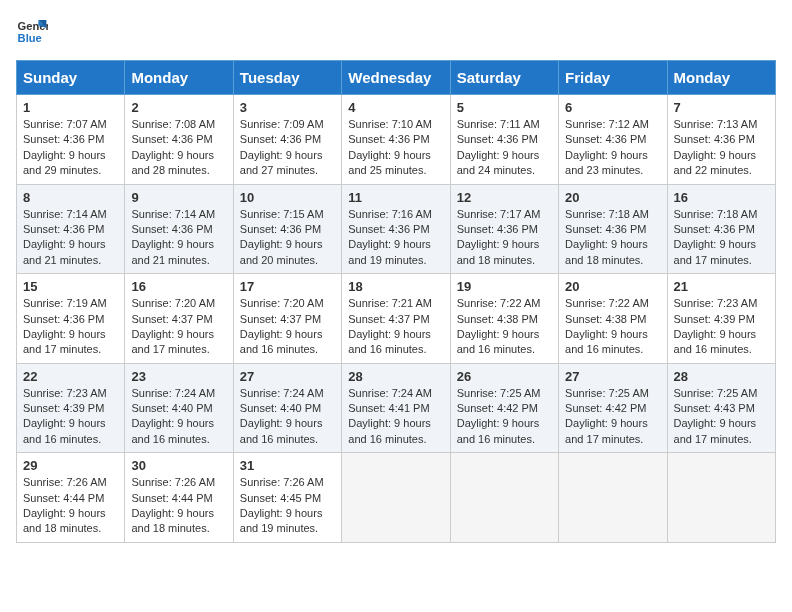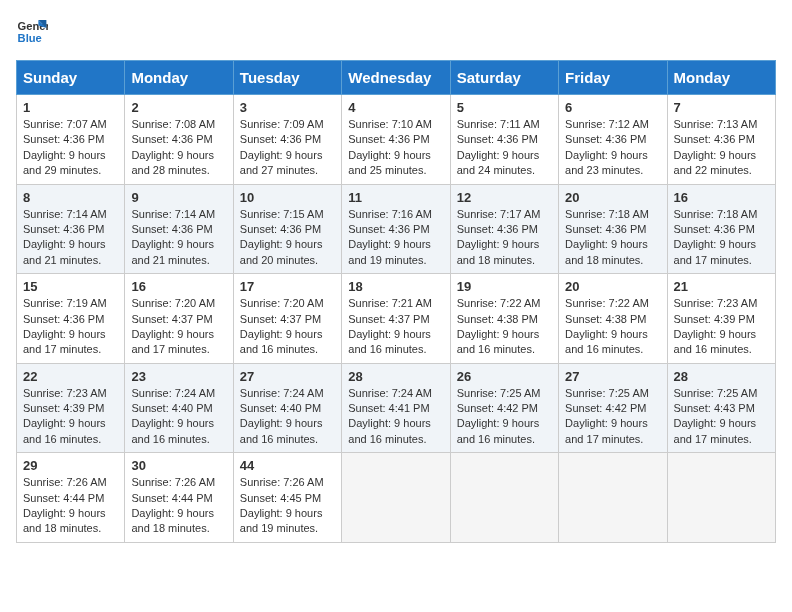--- a/index.html
+++ b/index.html
@@ -236,21 +236,21 @@
       <tr>
         <td>
           <span class="day-number">29</span>
           <div class="day-info">Sunrise: 7:26 AM<br>Sunset: 4:44 PM<br>Daylight: 9 hours and 18 minutes.</div>
         </td>
         <td>
           <span class="day-number">30</span>
           <div class="day-info">Sunrise: 7:26 AM<br>Sunset: 4:44 PM<br>Daylight: 9 hours and 18 minutes.</div>
         </td>
         <td>
-          <span class="day-number">44</span>
+          <span class="day-number">31</span>
           <div class="day-info">Sunrise: 7:26 AM<br>Sunset: 4:45 PM<br>Daylight: 9 hours and 19 minutes.</div>
         </td>
         <td class="empty-cell"></td>
         <td class="empty-cell"></td>
         <td class="empty-cell"></td>
         <td class="empty-cell"></td>
       </tr>
     </tbody>
 </table>
 

